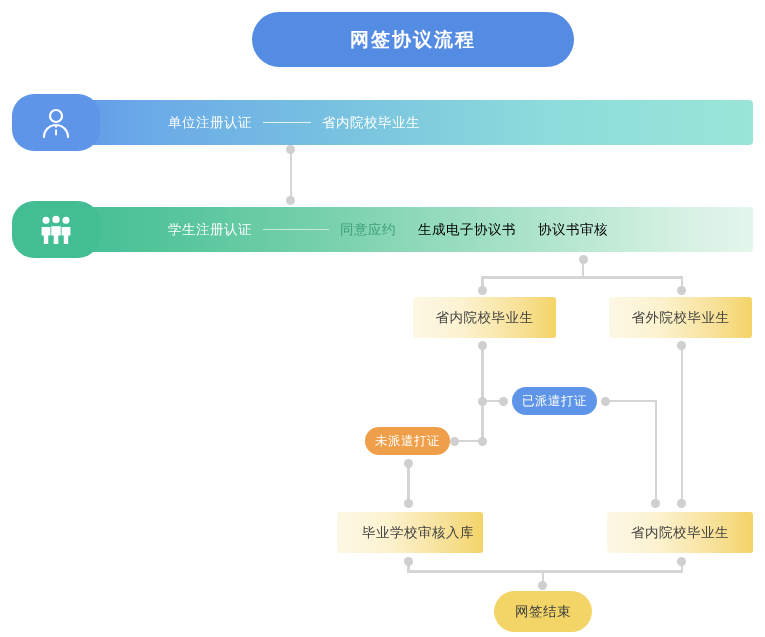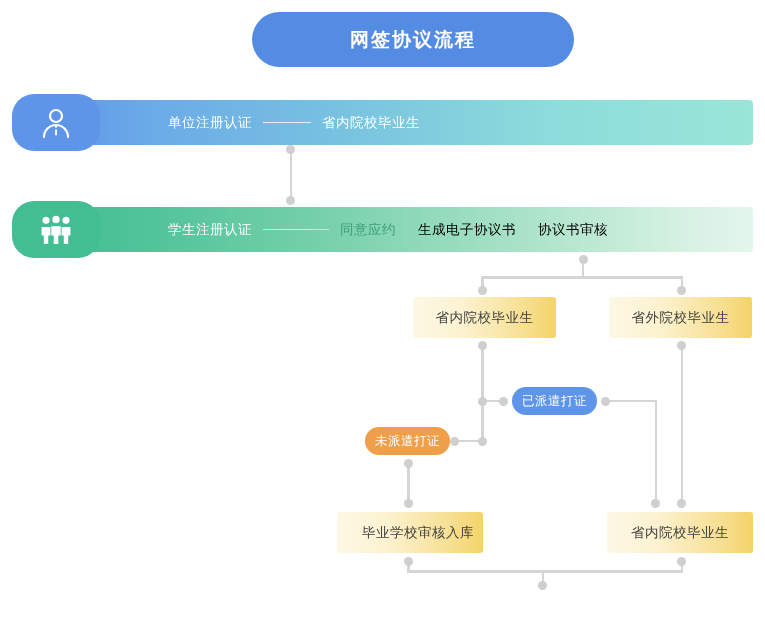--- a/index.html
+++ b/index.html
@@ -229,14 +229,15 @@
   <div class="node node-rect" id="node-hr-archive">省内院校毕业生</div>
 
   <div class="dot" style="left:404px; top:557px;"></div>
   <div class="line v" style="left:407.2px; top:561px; height:11px;"></div>
   <div class="dot" style="left:677.3px; top:557px;"></div>
   <div class="line v" style="left:680.5px; top:561px; height:11px;"></div>
   <div class="line h" style="left:407.2px; top:570px; width:276px;"></div>
   <div class="line v" style="left:541.5px; top:570px; height:14px;"></div>
   <div class="dot" style="left:538.3px; top:581px;"></div>
 
+  <div class="node node-end" id="node-finish">网签结束</div>
 
 </div>
 
 </body></html>

